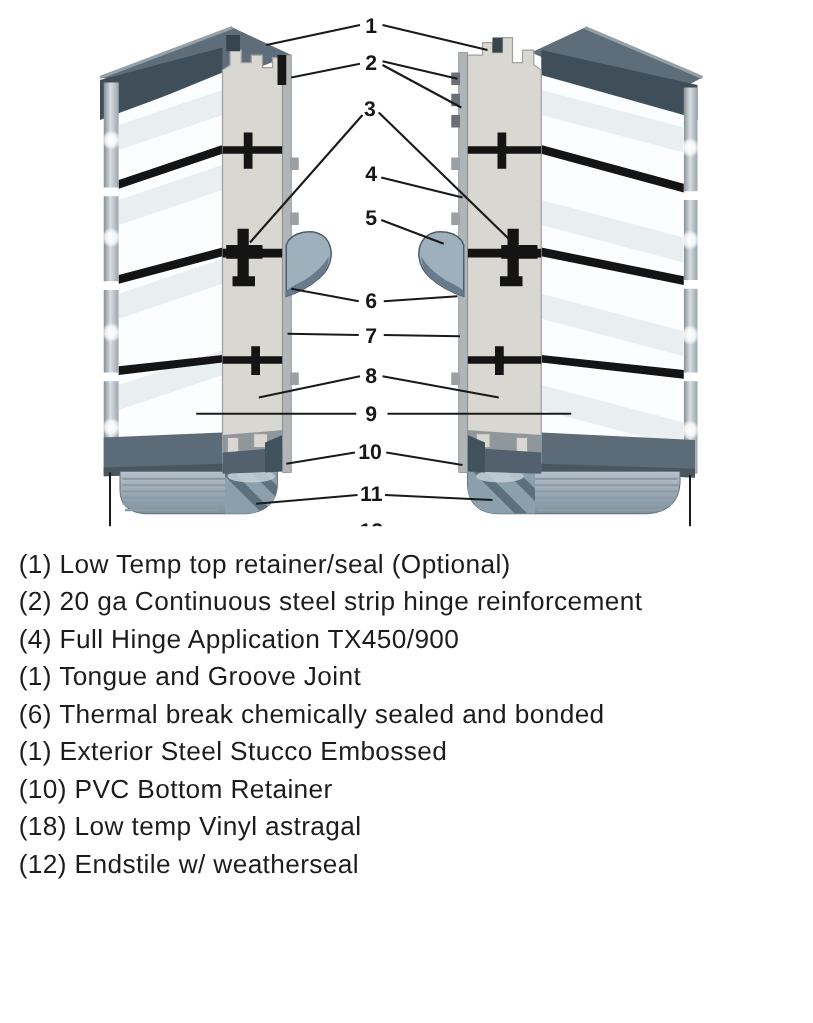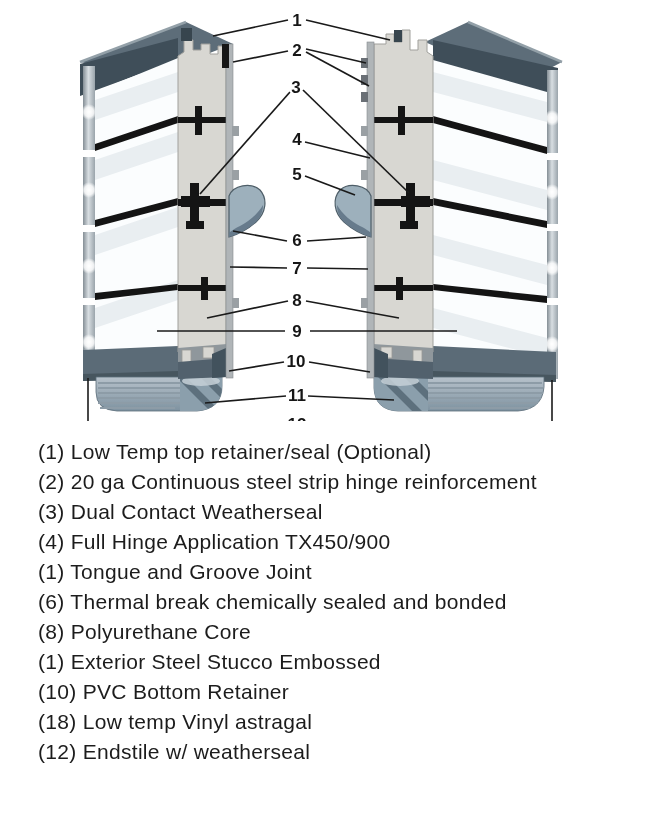--- a/index.html
+++ b/index.html
@@ -4,21 +4,21 @@
 <style>
   html,body{margin:0;padding:0;background:#ffffff;}
   .page{position:relative;width:650px;height:818px;background:#ffffff;overflow:hidden;
         font-family:"Liberation Sans", sans-serif;}
   .diagram-wrap{position:absolute;top:0;left:0;width:650px;height:435px;}
   svg{display:block;}
   svg text.callout{font-family:"Liberation Sans", sans-serif;font-weight:700;font-size:17px;
         fill:#161616;stroke:#ffffff;stroke-width:4px;paint-order:stroke;text-anchor:middle;}
   .legend{position:absolute;top:437px;left:15px;right:4px;
           font-size:21px;line-height:30px;letter-spacing:0.3px;color:#1c1c1c;}
-  .legend-line{white-space:nowrap;margin-left:23px;}
+  .legend-line{white-space:nowrap;}
 </style>
 </head>
 <body>
 
 <div class="page">
 
   <div class="diagram-wrap">
   <svg width="650" height="435" viewBox="0 0 650 435">
     <defs>
       <linearGradient id="edgeGrad" x1="0" y1="0" x2="1" y2="0">
@@ -276,24 +276,22 @@
       <g clip-path="url(#clip12)">
         <text class="callout" x="297" y="430">12</text>
       </g>
     </g>
   </svg>
   </div>
 
   <div class="legend">
     <div class="legend-line">(1) Low Temp top retainer/seal (Optional)</div>
     <div class="legend-line">(2) 20 ga Continuous steel strip hinge reinforcement</div>
-    <div class="legend-line">(3) Dual Contact Weatherseal</div>
     <div class="legend-line">(4) Full Hinge Application TX450/900</div>
     <div class="legend-line">(1) Tongue and Groove Joint</div>
     <div class="legend-line">(6) Thermal break chemically sealed and bonded</div>
-    <div class="legend-line">(8) Polyurethane Core</div>
     <div class="legend-line">(1) Exterior Steel Stucco Embossed</div>
     <div class="legend-line">(10) PVC Bottom Retainer</div>
     <div class="legend-line">(18) Low temp Vinyl astragal</div>
     <div class="legend-line">(12) Endstile w/ weatherseal</div>
   </div>
 
 </div>
 
 </body></html>

